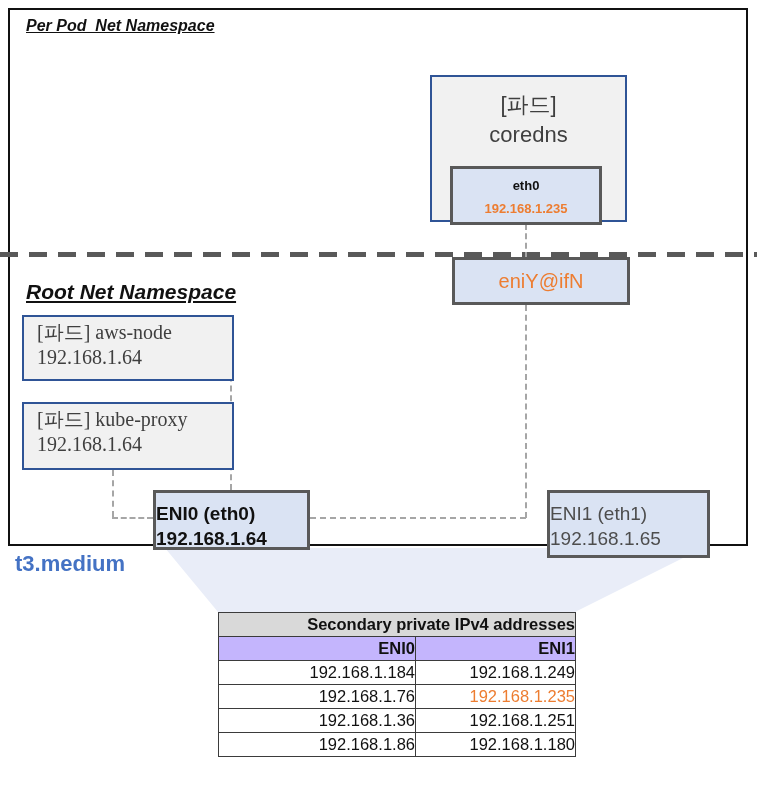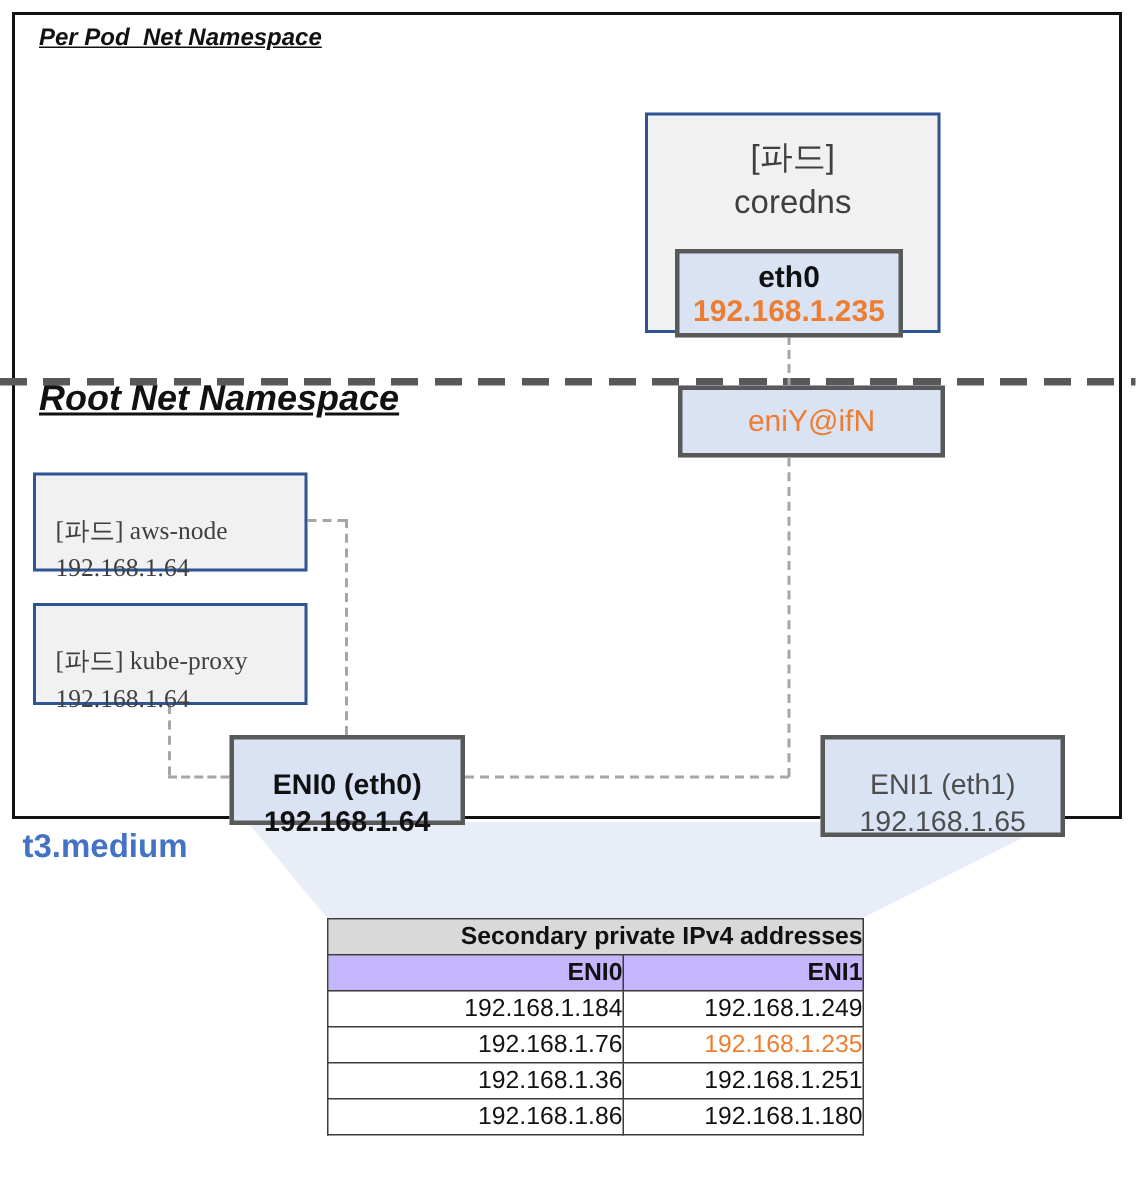--- a/index.html
+++ b/index.html
@@ -24,43 +24,43 @@
     background:repeating-linear-gradient(90deg,#595959 0 18px,transparent 18px 29px);
   }
 
   .section-title{
     font-weight:bold;font-style:italic;
     text-decoration:underline;
     color:#111111;
     white-space:pre;
   }
   .title-perpod{left:26px;top:17px;font-size:16px;}
-  .title-root{left:26px;top:252px;font-size:24px;}
+  .title-root{left:26px;top:280px;font-size:21px;}
 
   
   .pod-outline{background:#F1F1F1;border:2.5px solid #2F5496;}
   .net-box{background:#DAE3F3;border:3px solid #595959;}
 
   .coredns-box{left:430px;top:75px;width:197px;height:147px;
     text-align:center;color:#3F3F3F;font-size:22px;line-height:30px;padding-top:13px;}
   .eth0-box{left:450px;top:166px;width:152px;height:59px;
-    text-align:center;font-size:20px;line-height:23px;padding-top:5px;}
+    text-align:center;font-size:13px;line-height:23px;padding-top:5px;}
   .eth0-name{font-weight:bold;color:#111111;}
   .ip-orange{color:#ED7D31;font-weight:bold;}
 
   .veth-box{left:452px;top:257px;width:178px;height:48px;
     text-align:center;font-size:20px;line-height:42px;color:#ED7D31;}
 
-  .hostpod-box{width:183px;color:#3F3F3F;
+  .hostpod-box{width:212px;color:#3F3F3F;
     font-family:"Liberation Serif", serif;
-    font-size:17px;line-height:25px;padding:24px 0 0 13px;}
+    font-size:20px;line-height:25px;padding:3px 0 0 13px;}
   .awsnode-box{left:22px;top:315px;height:66px;}
   .kubeproxy-box{left:22px;top:402px;height:68px;}
 
-  .eni-box{text-align:center;font-size:19px;line-height:25px;padding-top:18px;}
+  .eni-box{text-align:left;font-size:19px;line-height:25px;padding-top:8px;}
   .eni0-box{left:153px;top:490px;width:157px;height:60px;
     font-weight:bold;color:#111111;}
   .eni1-box{left:547px;top:490px;width:163px;height:68px;
     color:#4d4d4d;font-weight:400;}
 
   .instance-label{left:15px;top:551px;font-size:22px;font-weight:600;color:#4472C4;}
 
   
   .dash-v{width:0;border-left:2px dashed #A6A6A6;}
   .dash-h{height:0;border-top:2px dashed #A6A6A6;}

